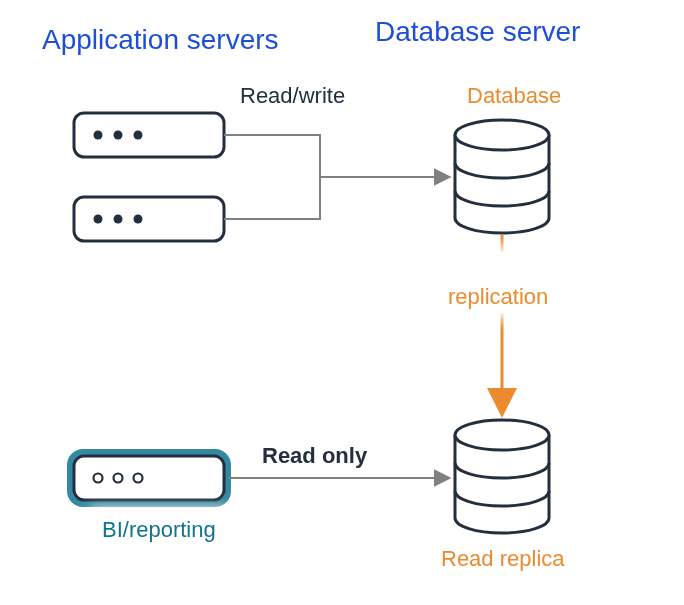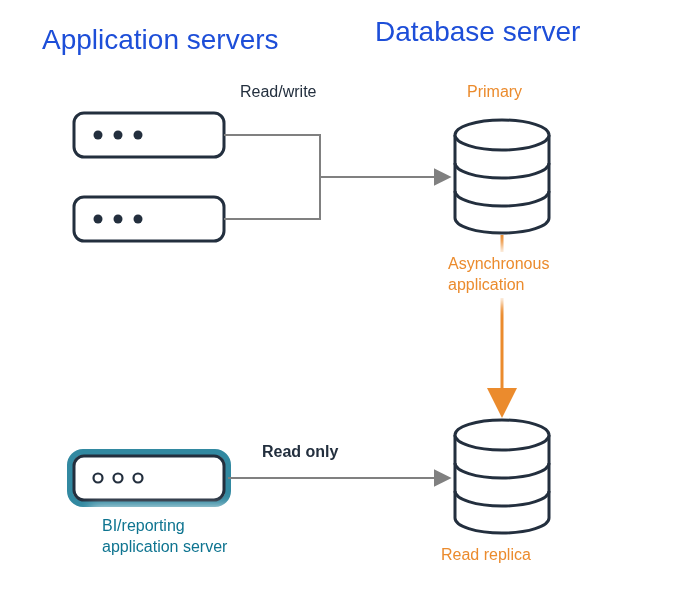--- a/index.html
+++ b/index.html
@@ -7,21 +7,21 @@
     padding: 0;
     width: 684px;
     height: 605px;
     background: #ffffff;
     font-family: "Amazon Ember", -apple-system, BlinkMacSystemFont, "Segoe UI", Arial, sans-serif;
     color: #232f3e;
     position: relative;
   }
   .label {
     position: absolute;
-    font-size: 16px;
+    font-size: 22px;
     line-height: 1.3;
   }
   .orange { color: #eb8b2d; }
   .teal   { color: #0e7490; margin-left: 32px; }
   .dark   { color: #232f3e; }
   .section-header {
     font-size: 28px;
     color: #1d4ed8;
     font-weight: 400;
   }
@@ -114,27 +114,26 @@
     <line x1="502" y1="235" x2="502" y2="412" stroke="#eb8b2d" stroke-width="3" marker-end="url(#arrow-orange)"></line>
   </g>
 </svg>
 
 <div class="label section-header" style="left:42px; top:22px;">Application servers</div>
 
 <div class="label section-header" style="left:375px; top:14px;text-align:center;">Database server</div>
 
 <div class="label dark" style="left:240px; top:82px;">Read/write</div>
 
-<div class="label orange" style="left:467px; top:82px; font-weight:500;">Primary</div>
+<div class="label orange" style="left:467px; top:82px; font-weight:500;">Database</div>
 
 <div class="label orange boxglow" style="left:442px; top:252px; text-align:left;">
-  <span>Asynchronous</span><br>
-  <span>application</span>
+  <br>
+  <span>replication</span>
 </div>
 
 <div class="label dark" style="left:262px; top:442px;font-weight:bold;">Read only</div>
 
 <div class="label teal boxglow" style="left:64px; top:514px;">
   <span>BI/reporting</span><br>
-  <span>application server</span>
 </div>
 
 <div class="label orange" style="left:441px; top:545px; font-weight:500;text-align:center;">Read replica</div>
 
 </body></html>

